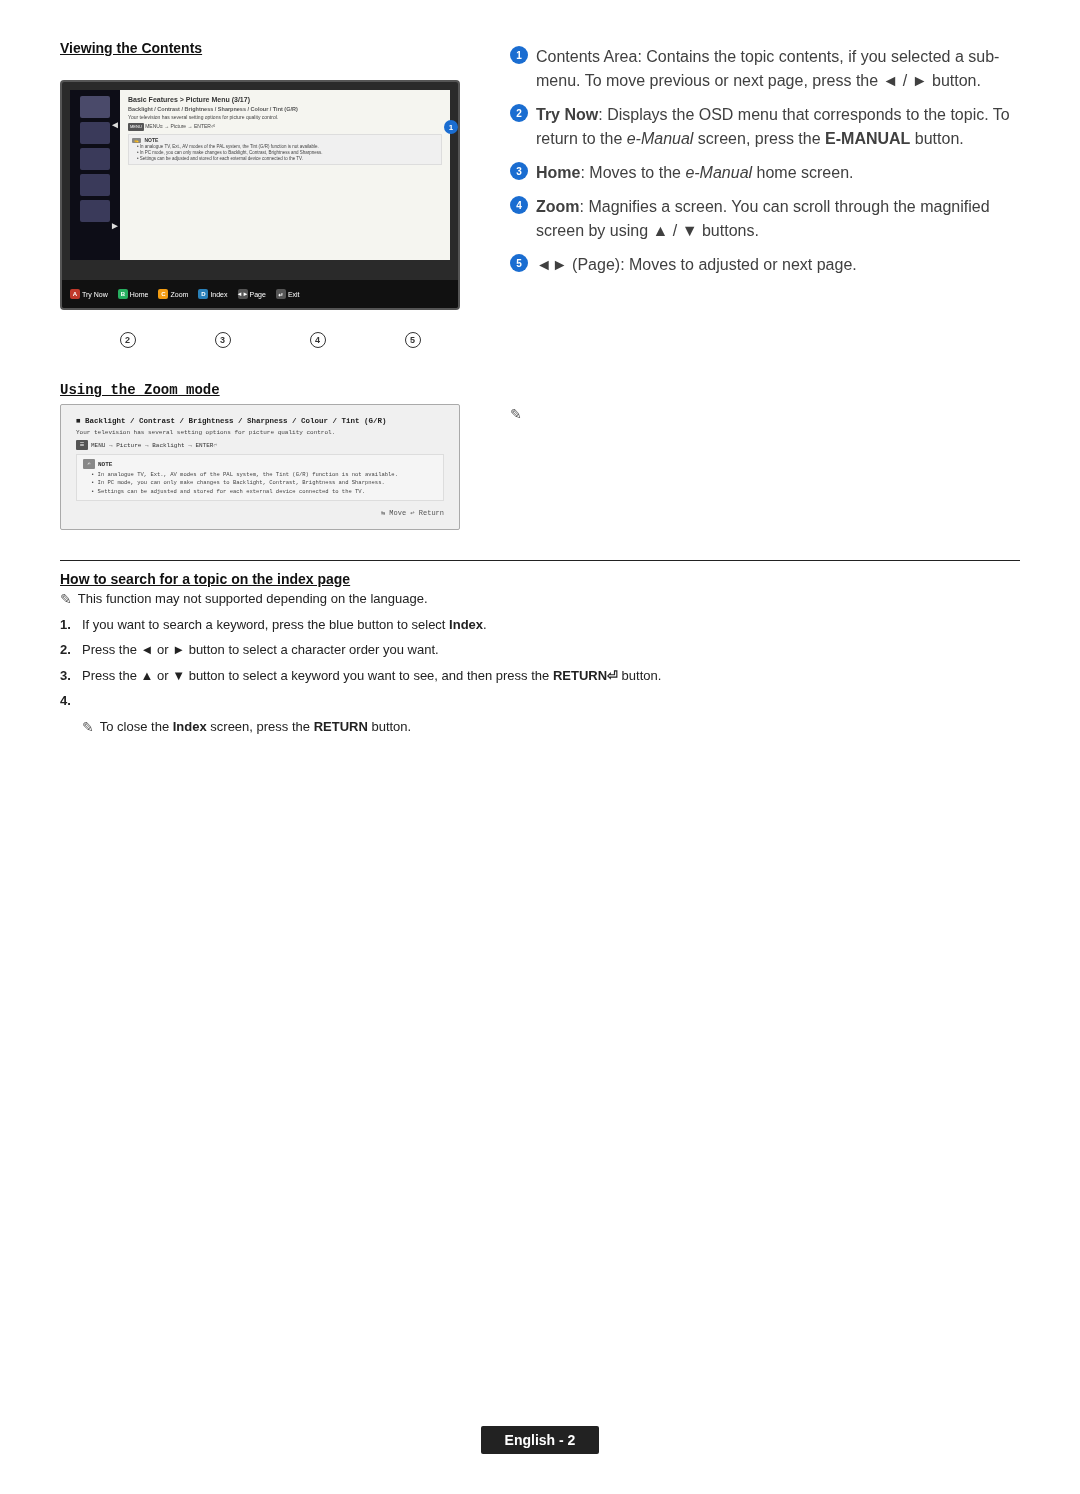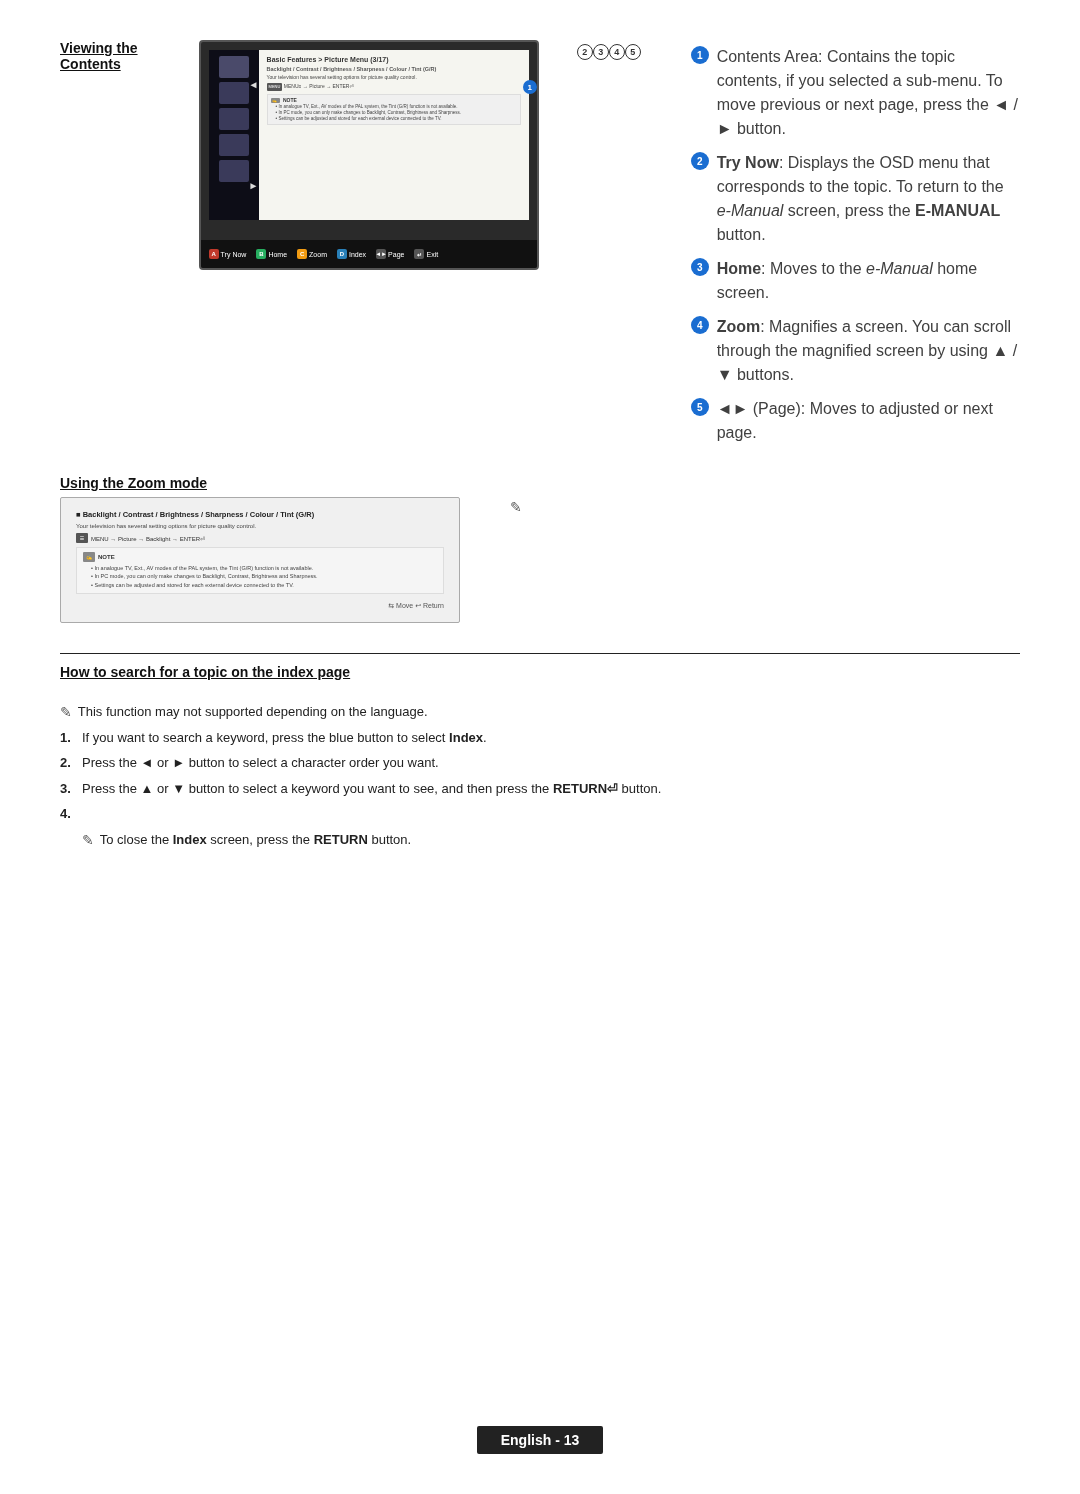--- a/index.html
+++ b/index.html
@@ -20,21 +20,21 @@
     
     .top-section {
       display: flex;
       flex-direction: row;
       gap: 30px;
       margin-bottom: 30px;
     }
     .left-col {
       flex: 0 0 420px;
       display: flex;
-      flex-direction: row;
+      flex-direction: column;
       gap: 18px;
     }
     .right-col {
       flex: 1;
       padding-top: 5px;
     }
     
     .section-heading {
       font-weight: bold;
       font-size: 14px;
@@ -239,20 +239,21 @@
     }
     
     .zoom-section {
       display: flex;
       flex-direction: row;
       gap: 30px;
       margin-bottom: 30px;
     }
     .zoom-left {
       flex: 0 0 420px;
+      font-family: Liberation Mono, monospace;
     }
     .zoom-right {
       flex: 1;
       padding-top: 5px;
     }
     
     .zoom-tv {
       background: #f0f0f0;
       border: 1.5px solid #aaa;
       border-radius: 2px;
@@ -349,21 +350,21 @@
       flex-shrink: 0;
     }
     
     .how-section {
       margin-bottom: 30px;
     }
     .how-heading {
       font-weight: bold;
       font-size: 14px;
       color: #111;
-      margin-bottom: 24px;
+      margin-bottom: 4px;
       text-decoration: underline;
     }
     .how-note {
       display: flex;
       align-items: flex-start;
       gap: 6px;
       font-size: 13px;
       color: #222;
       margin-bottom: 8px;
     }
@@ -614,14 +615,14 @@
 
     <div class="how-sub-note">
       <span class="note-symbol">✎</span>
       <span>To close the <strong>Index</strong> screen, press the <strong>RETURN</strong> button.</span>
     </div>
   </div>
 
 </div>
 
 <div class="footer">
-  <div class="footer-badge">English - 13</div>
+  <div class="footer-badge">English - 2</div>
 </div>
 
 </body></html>

